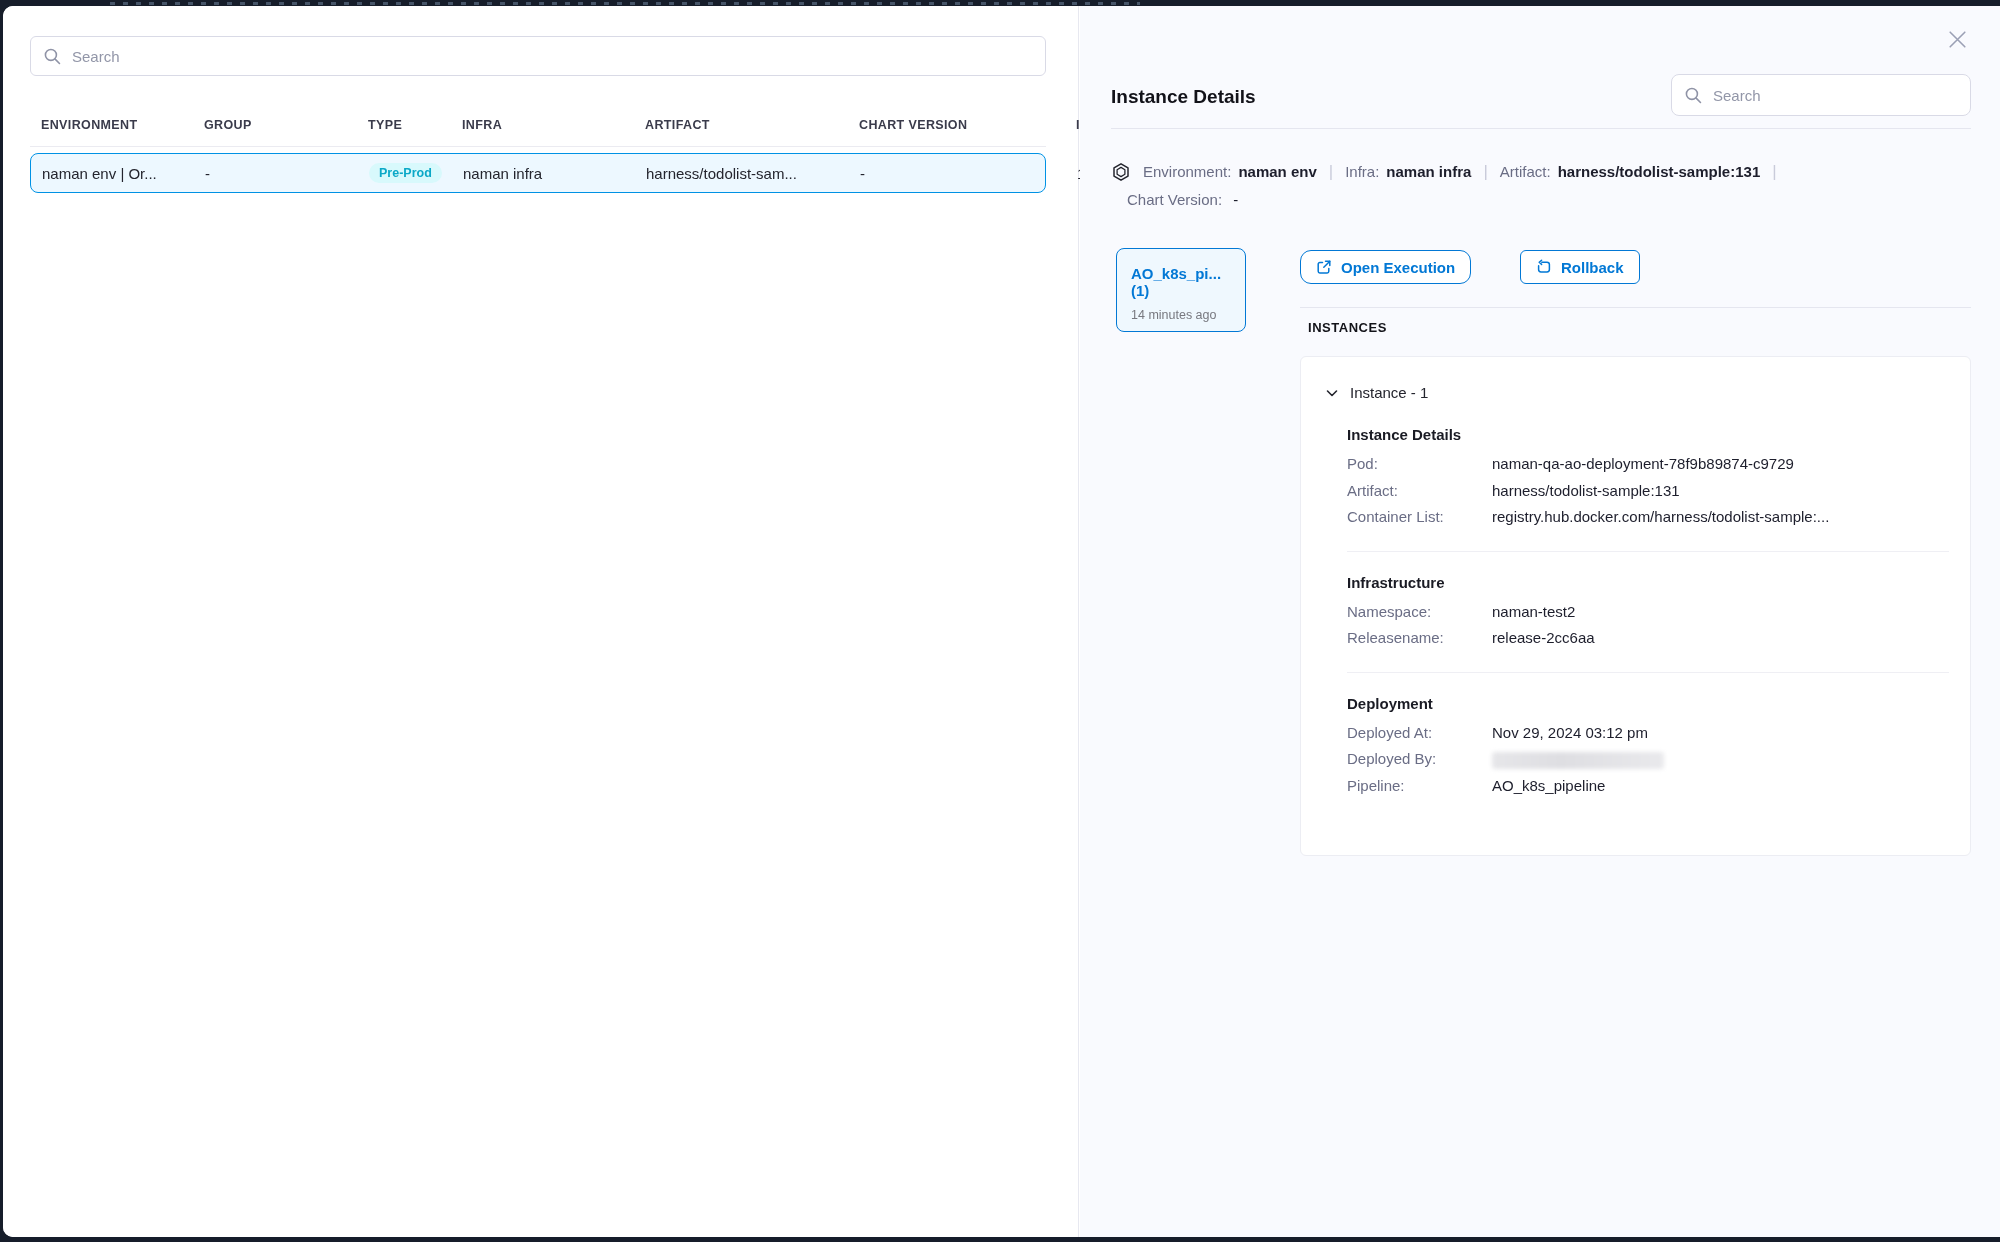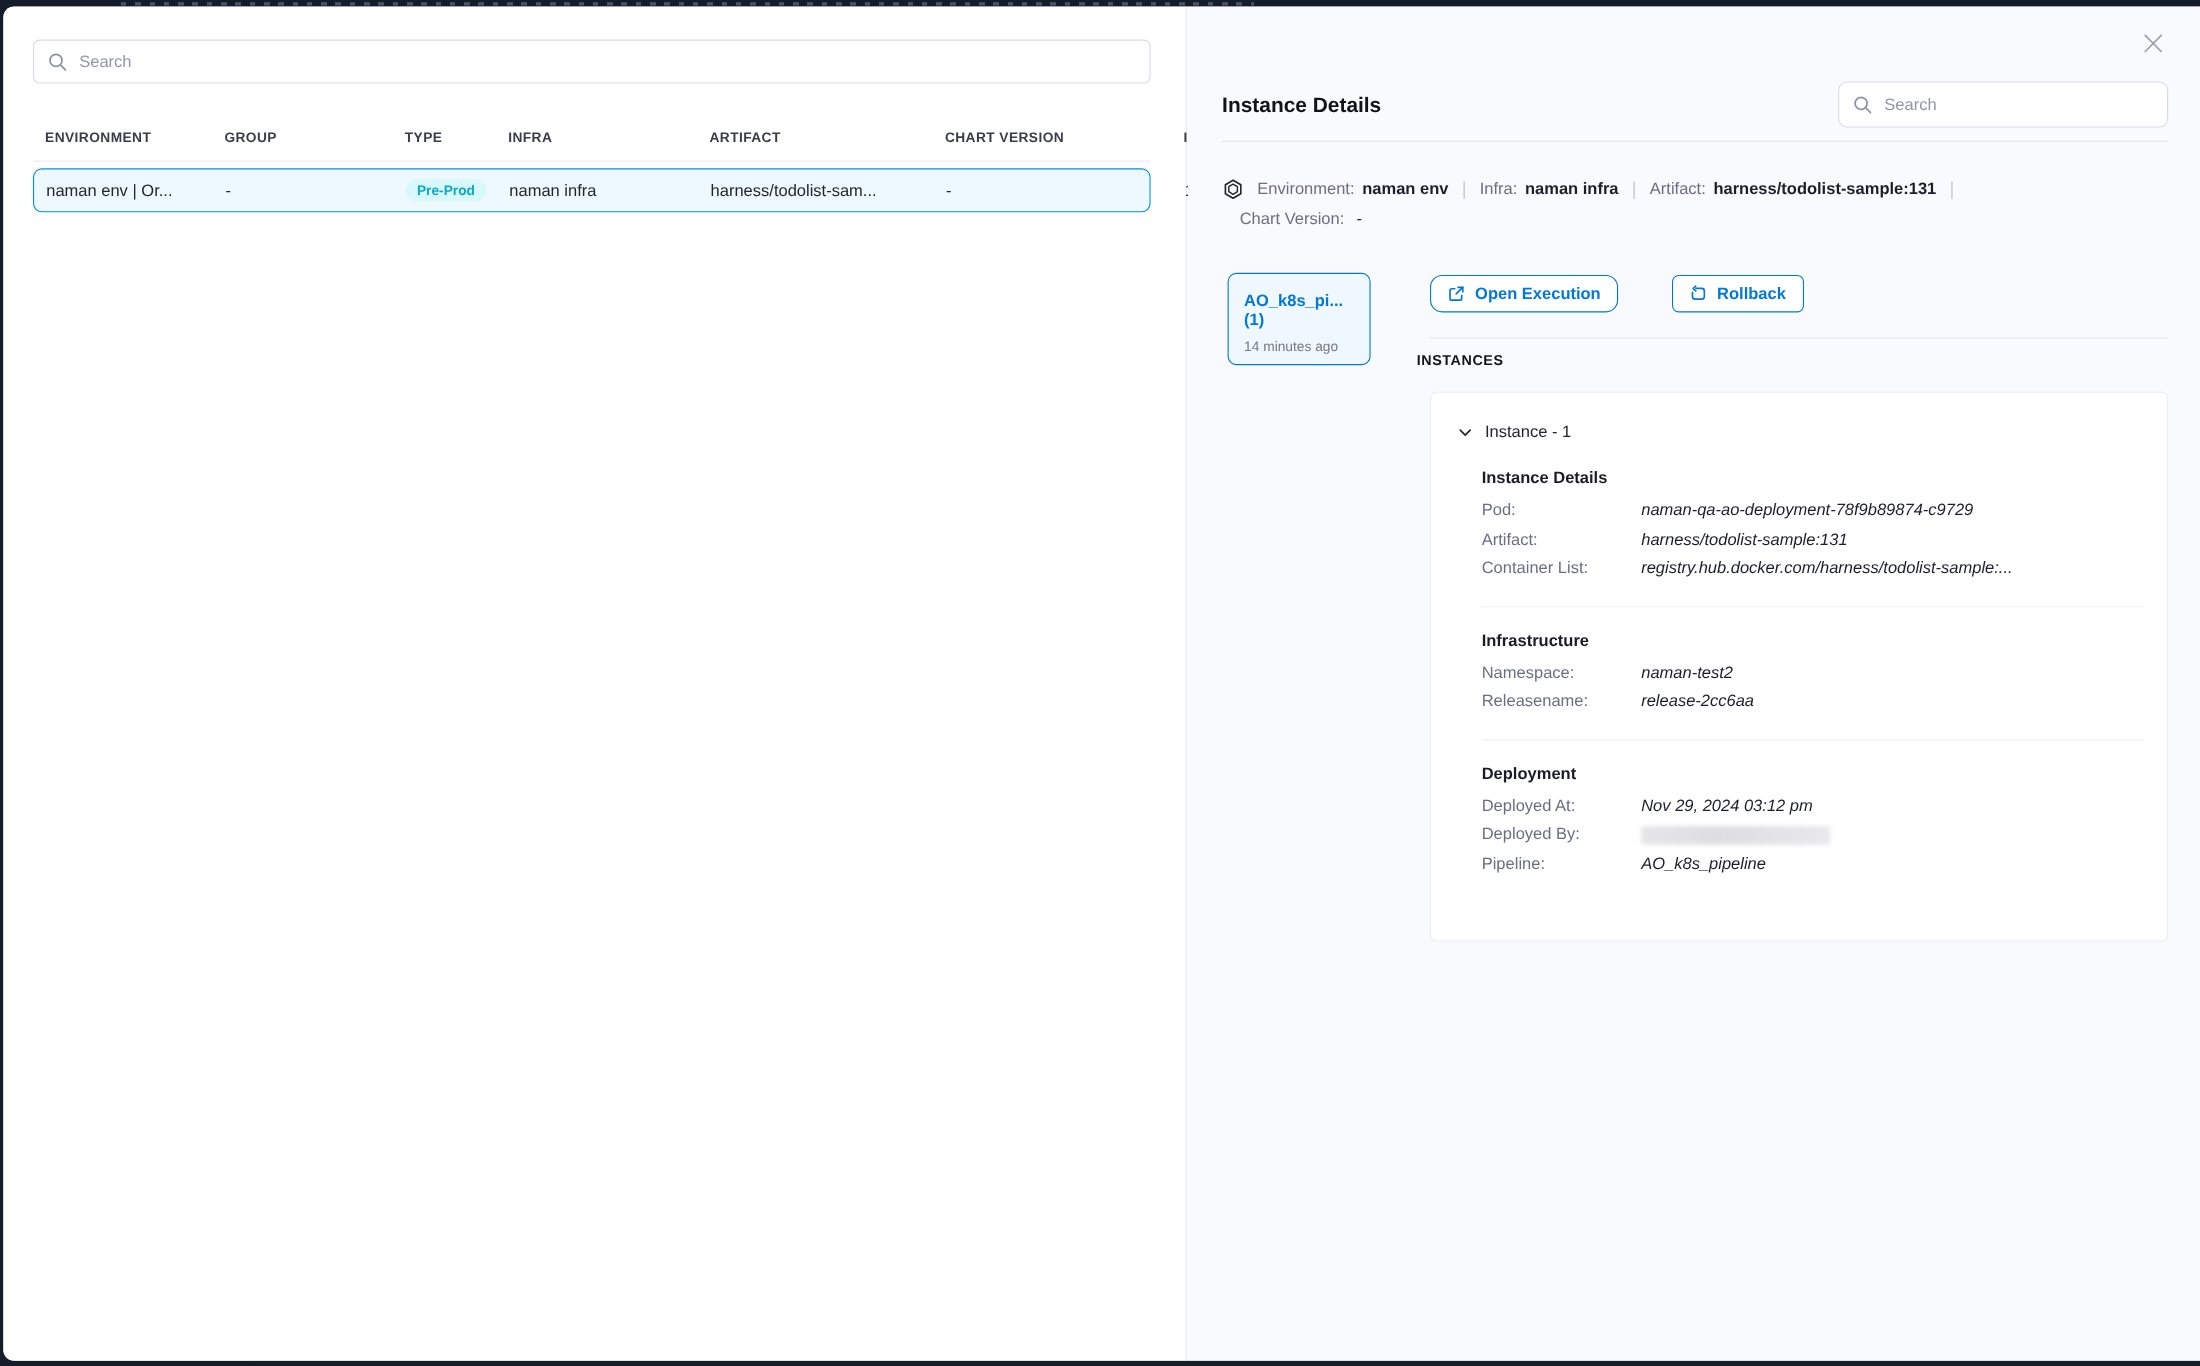--- a/index.html
+++ b/index.html
@@ -107,35 +107,35 @@
     font-weight:700; font-size:15px; font-family:"Liberation Sans", sans-serif;
     display:flex; align-items:center; gap:9px; padding:0 15px; cursor:pointer;
   }
   .btn-open{ left:220px;border-radius:11px; }
   .btn-rollback{ left:440px; }
   .sec-divider{
     position:absolute; left:220px; top:301px; width:671px; height:0;
     border-top:1px solid #E5E6EF;
   }
   .instances-heading{
-    position:absolute; left:208px; top:314px; font-size:13px; font-weight:700;
+    position:absolute; left:228px; top:314px; font-size:13px; font-weight:700;
     color:#131319; letter-spacing:.04em;
   }
   .inst-card{
     position:absolute; left:220px; top:350px; width:671px; height:500px;
     background:#fff; border:1px solid #ECEDF3; border-radius:6px;
     padding:27px 24px 24px 23px; overflow:hidden;
   }
   .inst-title-row{ display:flex; align-items:center; gap:10px; cursor:pointer; }
   .inst-title-row .title{ font-size:15px; color:#24252E; }
   .inst-body{ padding-left:23px; padding-top:25px; }
   .kv-heading{ font-size:15px; font-weight:700; color:#1A1B24; margin-bottom:8px; }
   .kv-row{ display:flex; line-height:26.5px; font-size:15px; }
   .kv-label{ width:145px; flex-shrink:0; color:#6A6D85; }
-  .kv-value{ color:#1D1E2C;font-style:italic; }
+  .kv-value{ color:#1D1E2C; }
   .kv-divider{ border-top:1px solid #EFEFF4; margin:20px 0 22px; width:602px; }
   .redacted{
     display:inline-block; width:172px; height:17px; vertical-align:middle;
     background:linear-gradient(90deg,#E6E6E9,#DEDEE2 40%,#E9E9EC);
     border-radius:3px; filter:blur(2px);
   }
   svg{ display:block; }
 </style>
 </head>
 <body>

